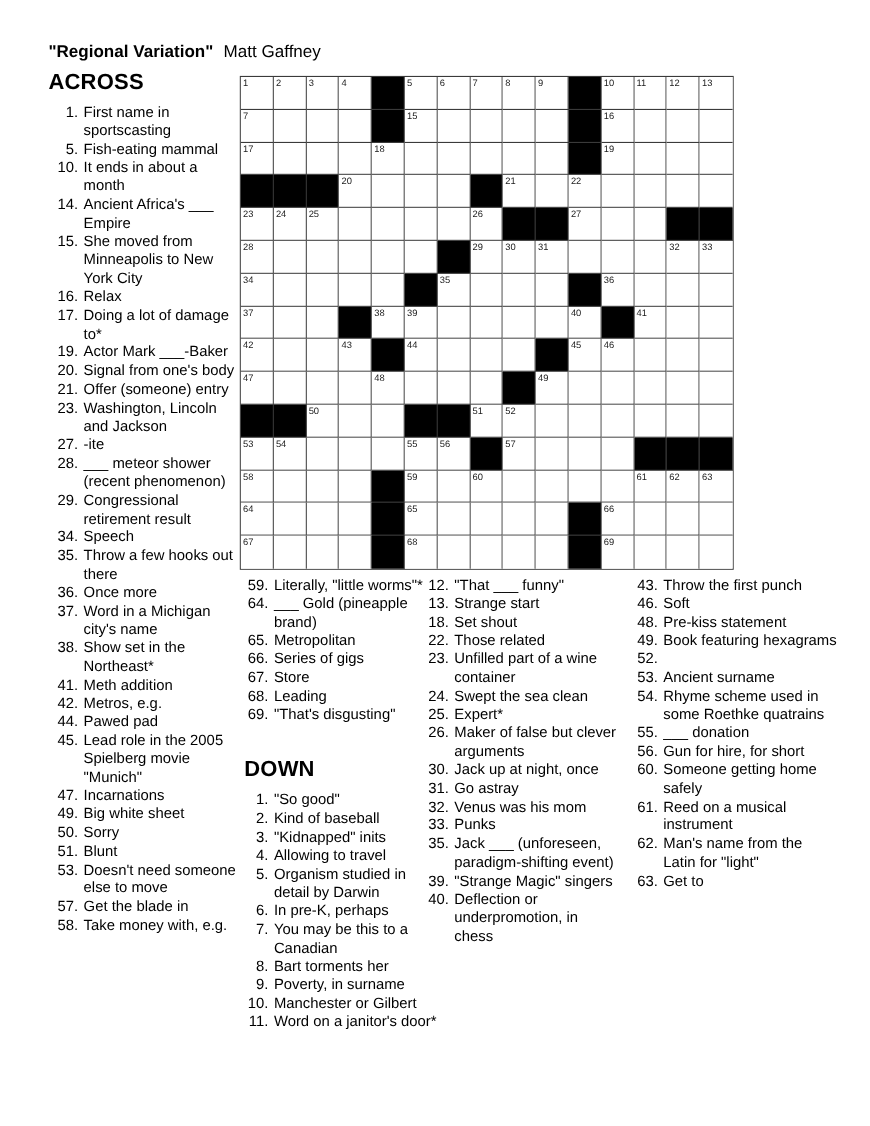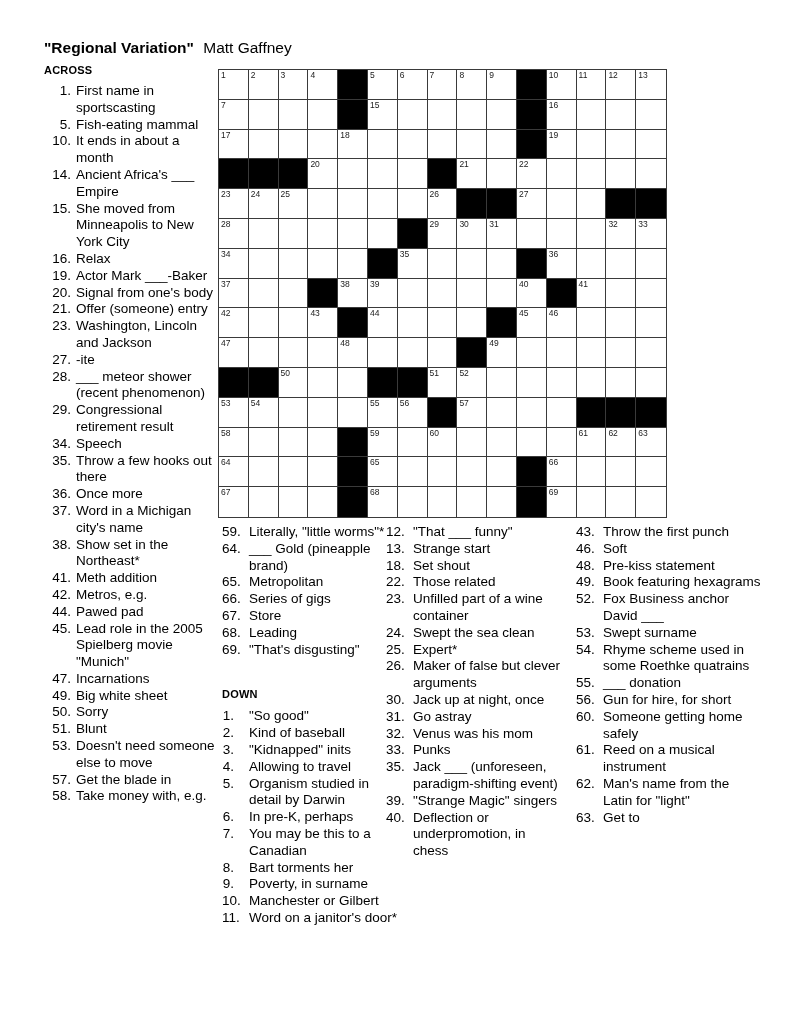--- a/index.html
+++ b/index.html
@@ -8,21 +8,21 @@
     width:791px; height:1024px;
     font-family:"Liberation Sans", sans-serif;
     color:#000;
   }
   .page { position:relative; width:791px; height:1024px; background:#fff; overflow:hidden; }
 
   .title-line { position:absolute; left:44px; top:39px; font-size:15.5px; white-space:nowrap; }
   .title-line .bold { font-weight:bold; }
   .title-line .author { margin-left:5px; }
 
-  .list-header { font-size:11px; font-weight:bold; letter-spacing:0.2px; margin-bottom:7px; }
+  .list-header { font-size:20px; font-weight:bold; letter-spacing:0.2px; margin-bottom:7px; }
 
   .across-col { position:absolute; left:44px; top:64px; width:176px; }
 
   .clue { display:flex; font-size:13.5px; line-height:16.8px; }
   .clue .n { flex:none; width:32px; text-align:right; padding-right:5px; }
   .clue .t { flex:1; }
 
   .grid {
     position:absolute; left:218px; top:69px;
     width:449px; height:449px;
@@ -38,21 +38,21 @@
   .cell.black { background:#000; }
   .cell .num {
     position:absolute; top:1px; left:2px;
     font-size:8.5px; line-height:9px; color:#1a1a1a;
   }
 
   .bcol { position:absolute; top:524px; }
   #colA { left:222px; width:176px; }
   #colB { left:386px; width:178px; }
   #colC { left:576px; width:186px; }
-  .bcol .clue .n { width:27px; padding-right:15px; }
+  .bcol .clue .n { width:27px; padding-right:5px; }
   .down-header { margin-top:30px; margin-bottom:8px; }
 </style>
 </head>
 <body>
 
 <div class="page">
 
   <div class="title-line">
     <span class="bold">"Regional Variation"</span>
     <span class="author">Matt Gaffney</span>
@@ -79,20 +79,24 @@
         </div>
         <div class="clue">
           <span class="n">15.</span>
           <span class="t">She moved from Minneapolis to New York City</span>
         </div>
         <div class="clue">
           <span class="n">16.</span>
           <span class="t">Relax</span>
         </div>
         <div class="clue">
+          <span class="n">17.</span>
+          <span class="t">Doing a lot of damage to*</span>
+        </div>
+        <div class="clue">
           <span class="n">19.</span>
           <span class="t">Actor Mark ___-Baker</span>
         </div>
         <div class="clue">
           <span class="n">20.</span>
           <span class="t">Signal from one's body</span>
         </div>
         <div class="clue">
           <span class="n">21.</span>
           <span class="t">Offer (someone) entry</span>
@@ -704,25 +708,24 @@
         <div class="clue">
           <span class="n">48.</span>
           <span class="t">Pre-kiss statement</span>
         </div>
         <div class="clue">
           <span class="n">49.</span>
           <span class="t">Book featuring hexagrams</span>
         </div>
         <div class="clue">
           <span class="n">52.</span>
-          <span class="t">Fox Business anchor David ___</span>
         </div>
         <div class="clue">
           <span class="n">53.</span>
-          <span class="t">Swept surname</span>
+          <span class="t">Ancient surname</span>
         </div>
         <div class="clue">
           <span class="n">54.</span>
           <span class="t">Rhyme scheme used in some Roethke quatrains</span>
         </div>
         <div class="clue">
           <span class="n">55.</span>
           <span class="t">___ donation</span>
         </div>
         <div class="clue">

